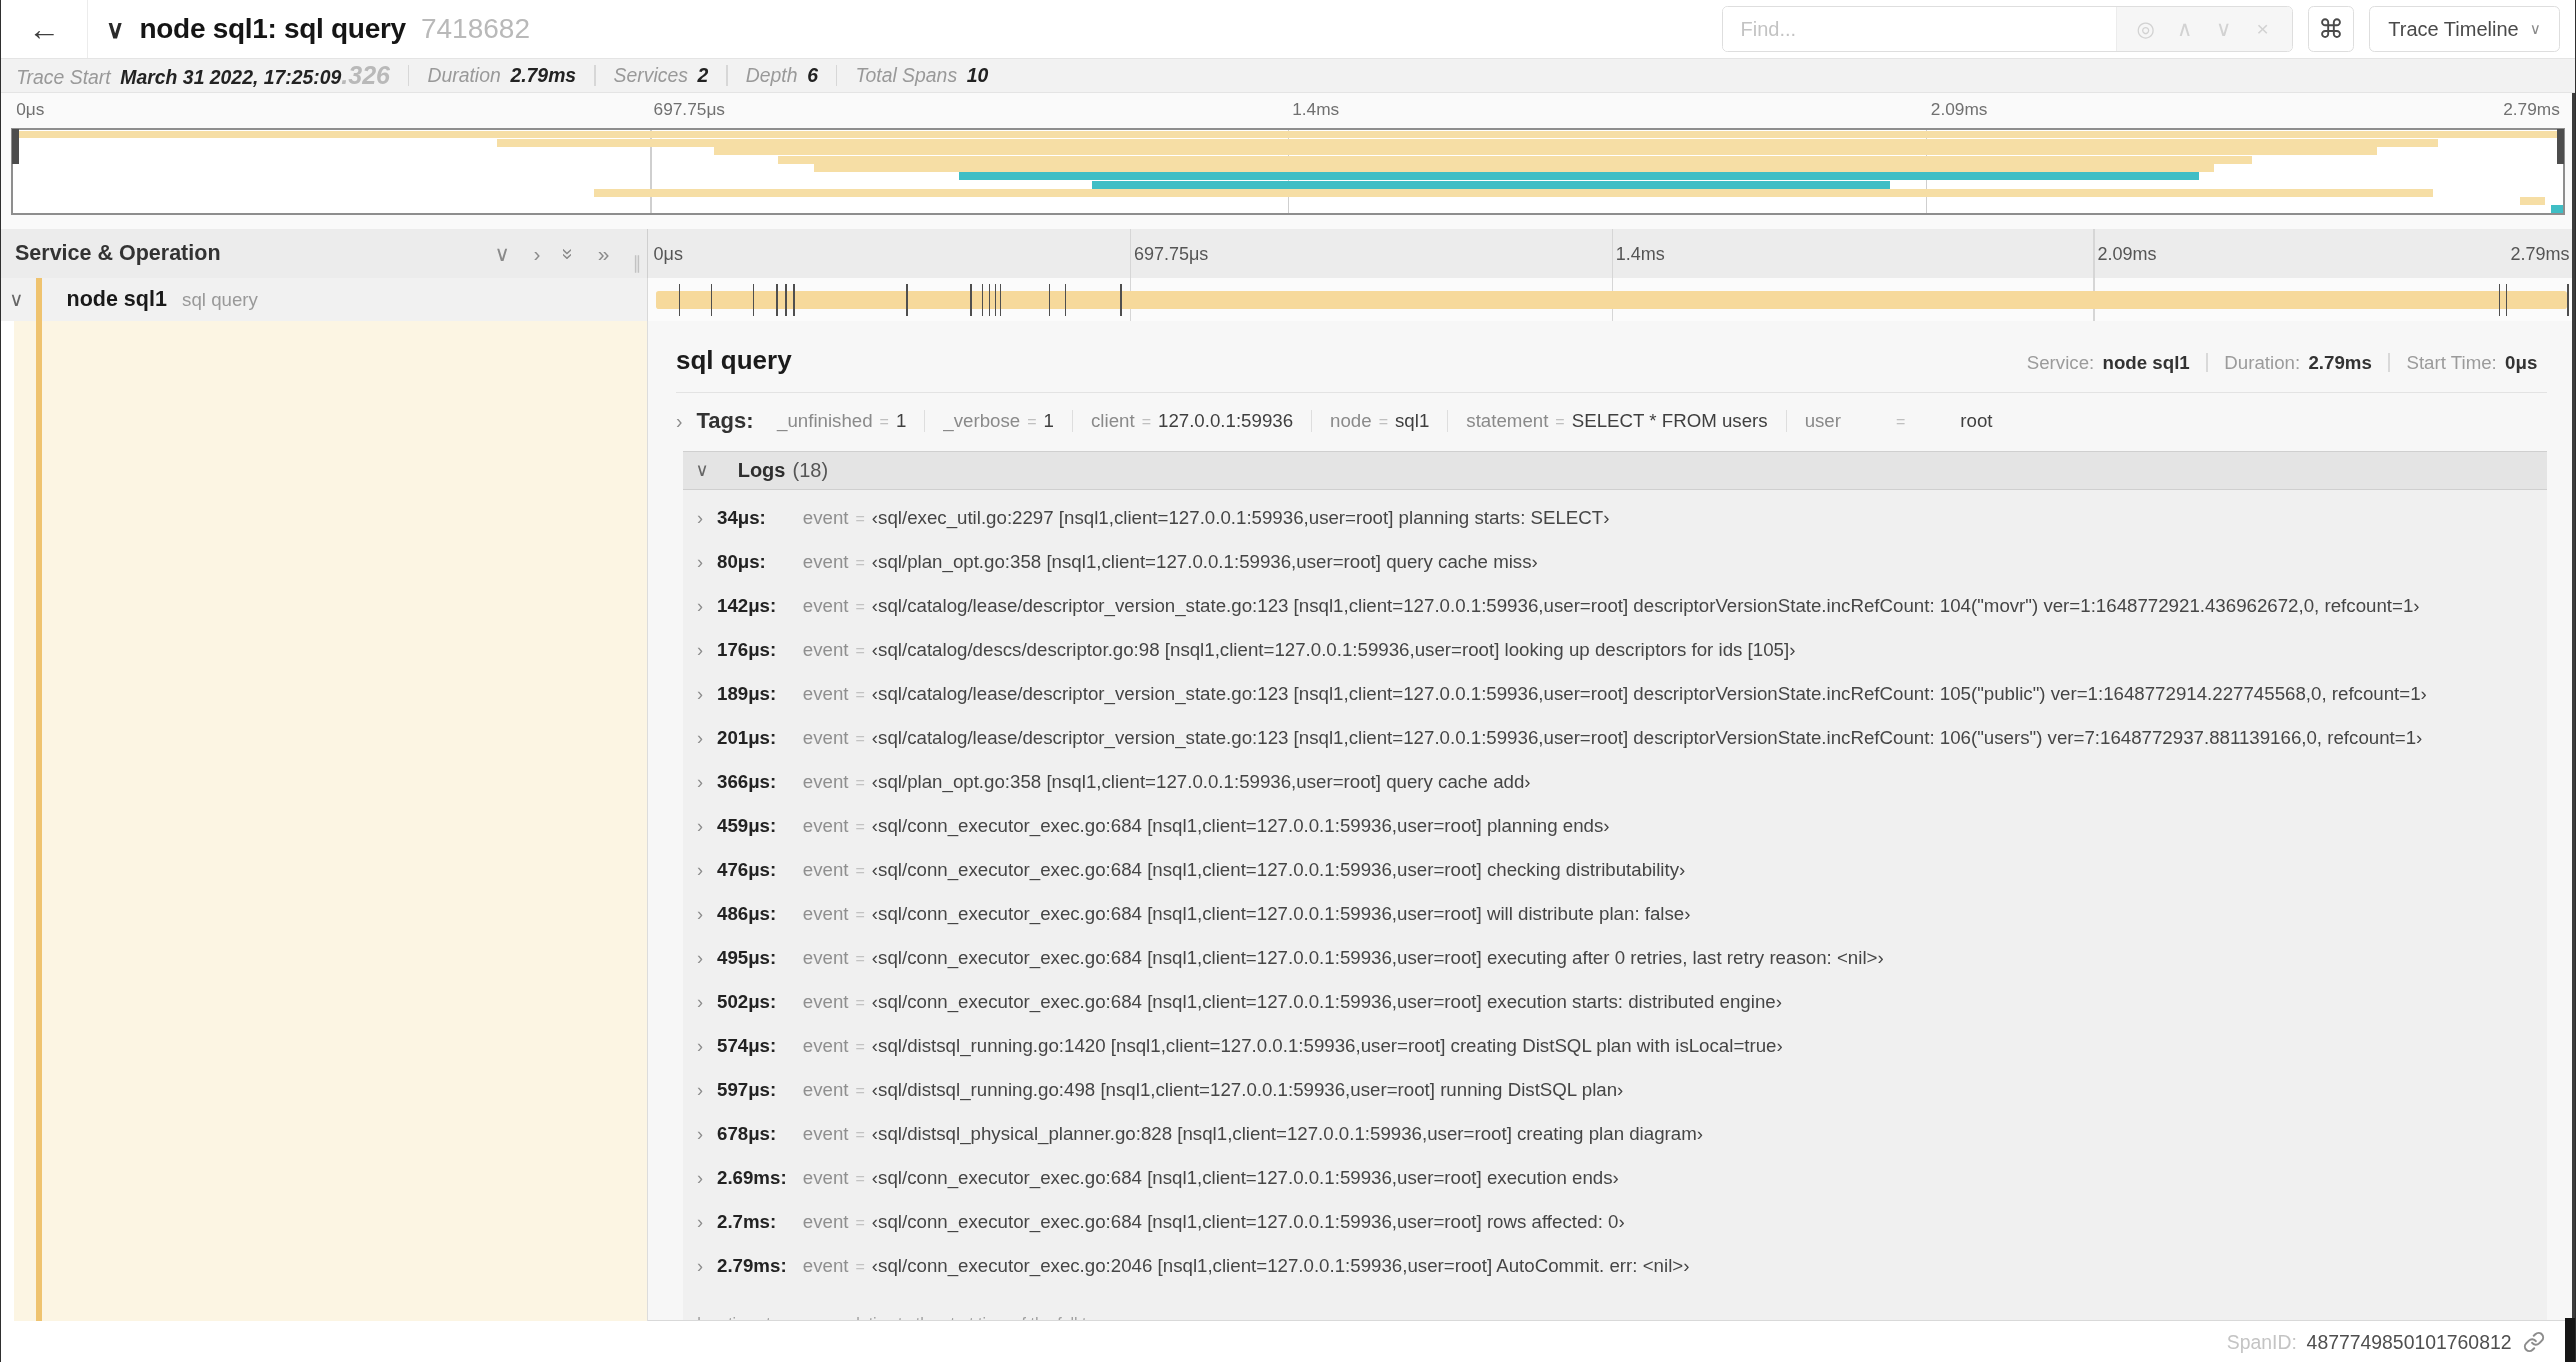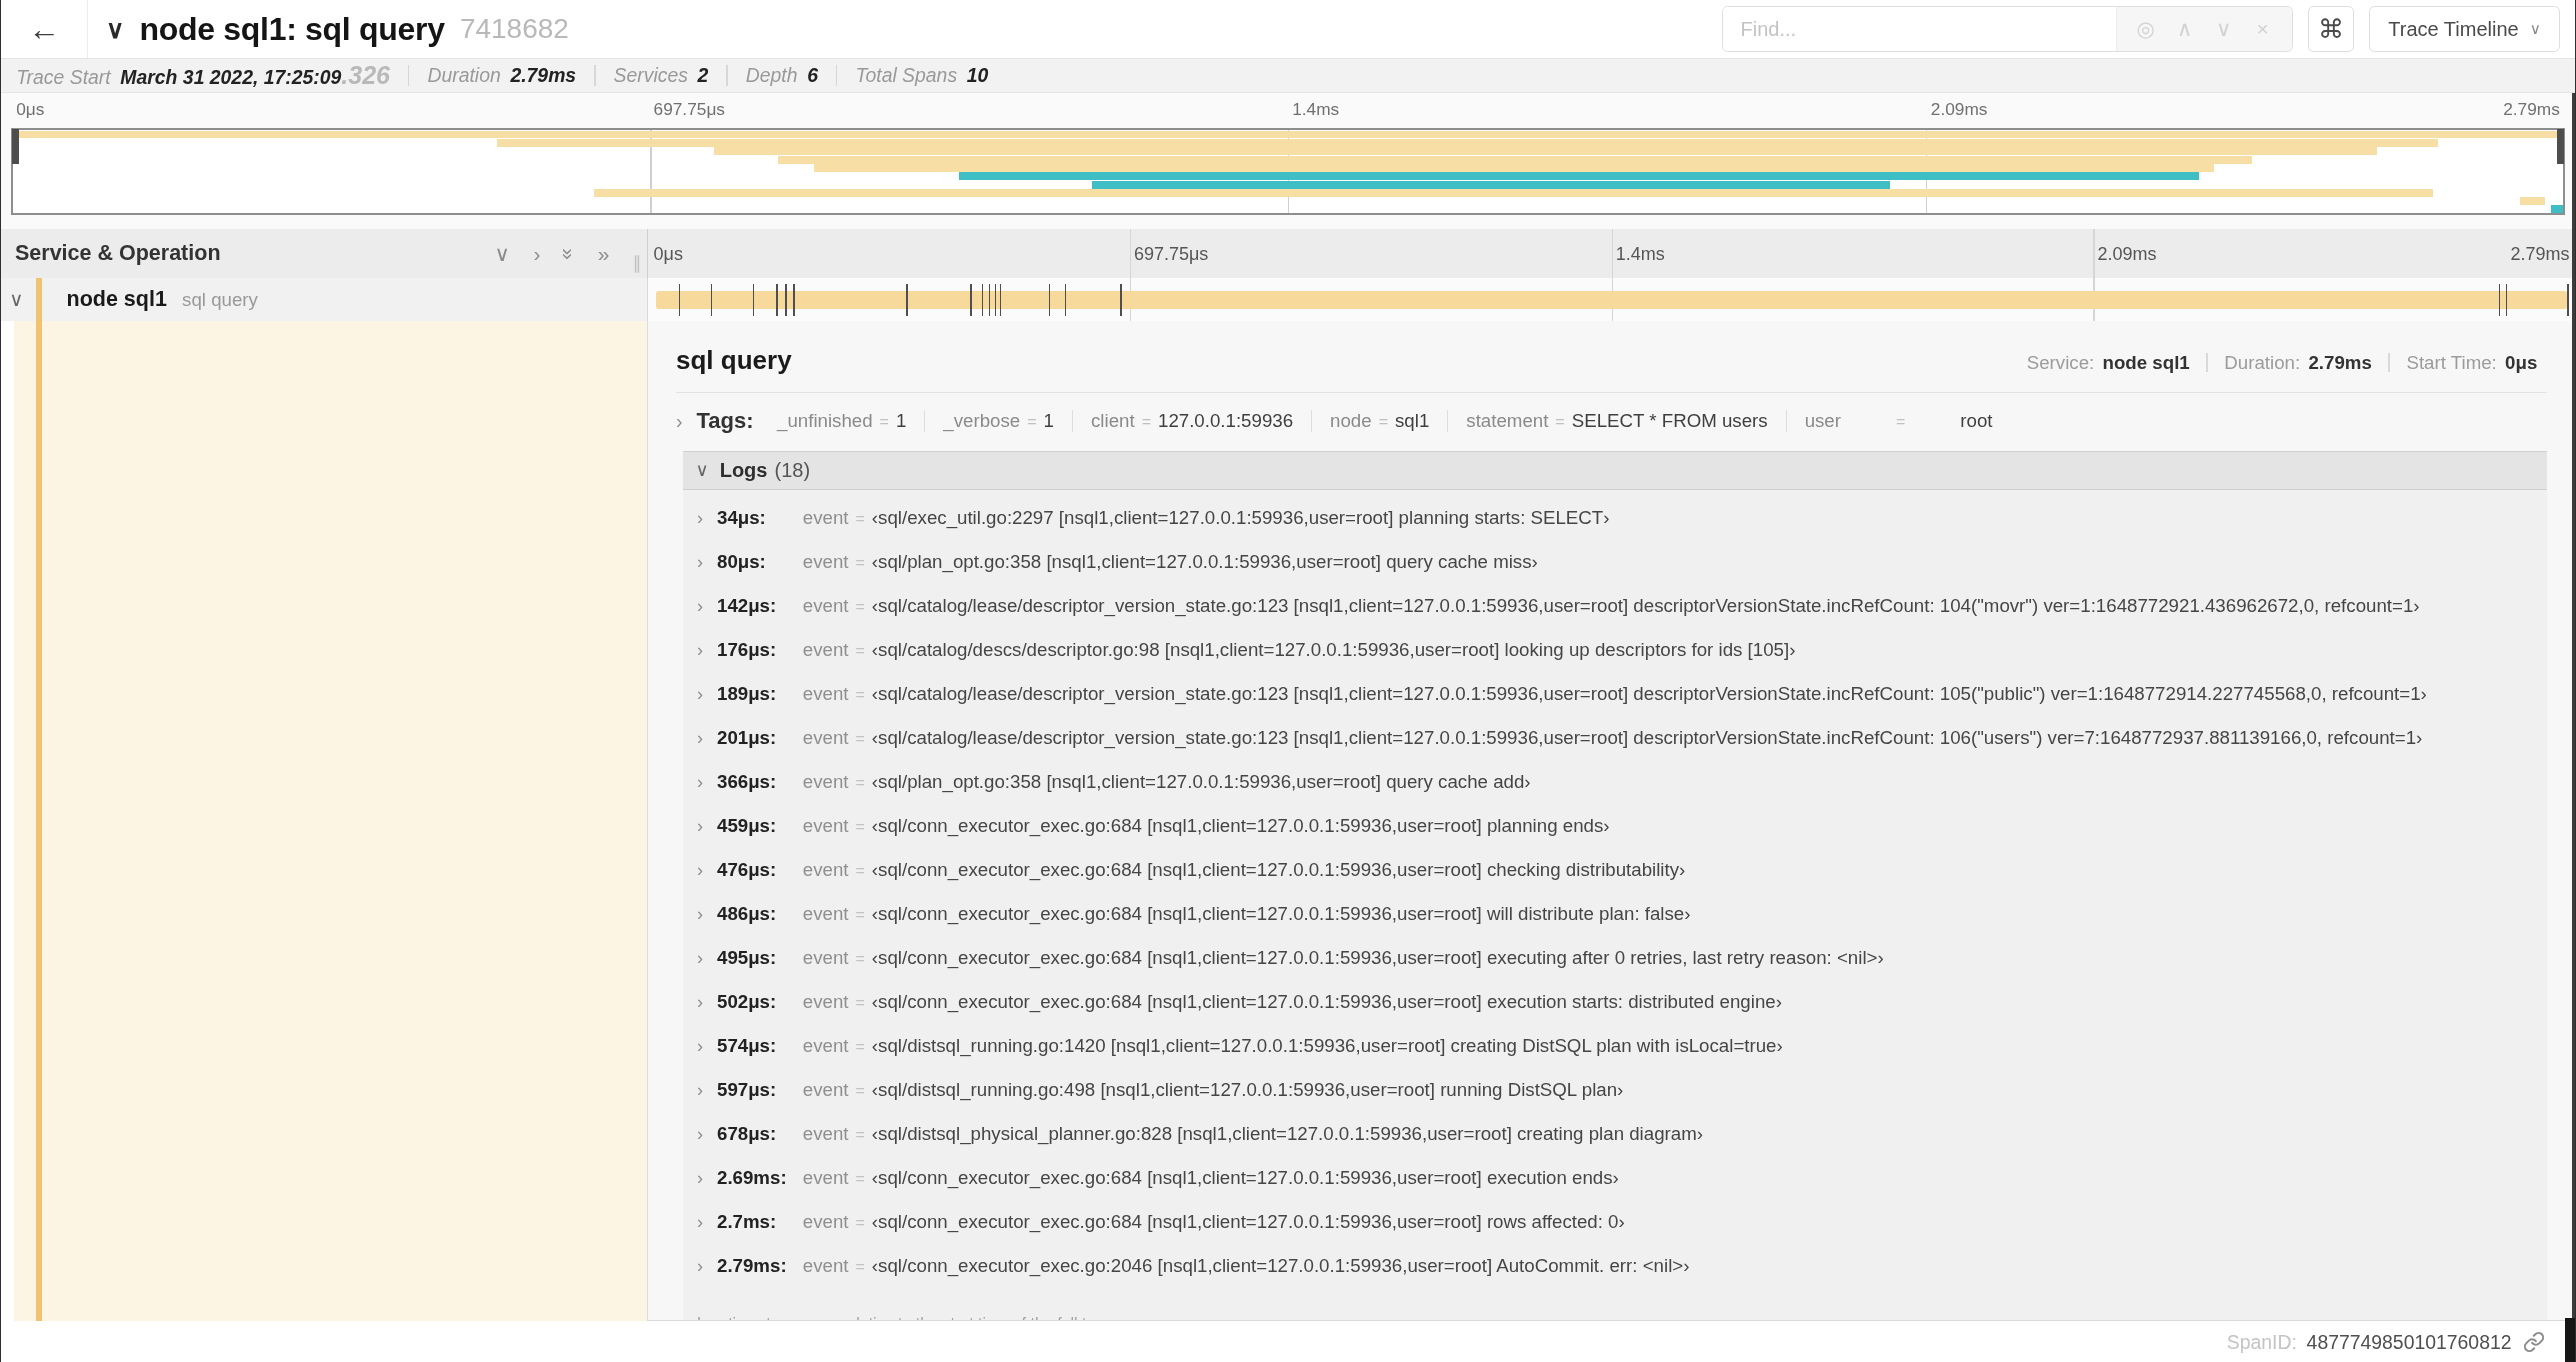--- a/index.html
+++ b/index.html
@@ -7,21 +7,21 @@
   body { font-family:"Liberation Sans", sans-serif; }
   .page{ position:relative; width:2576px; height:1363px; background:#fff; overflow:hidden;
          border-left:1.4px solid #2f2f2f; border-right:1.4px solid #2f2f2f; border-bottom:1.4px solid #3a3a3a;}
 
   
   .topbar{ position:absolute; left:0; top:0; right:0; height:58px; background:#fff; display:flex; align-items:center;}
   .back-btn{ width:87px; height:58px; display:flex; align-items:center; justify-content:center;
              border-right:1.4px solid #ececec; font-size:32px; color:#3f3f3f; cursor:pointer;}
   .title-wrap{ display:flex; align-items:center; margin-left:18px; }
   .title-collapse{ font-size:25px; font-weight:700; color:#2a2a2a; margin-right:15.2px; }
-  .trace-title{ font-size:32px; font-weight:700; color:#151515; letter-spacing:-0.3px;}
+  .trace-title{ font-size:28px; font-weight:700; color:#151515; letter-spacing:-0.3px;}
   .trace-id{ font-size:28px; font-weight:500; color:#b9b9b9; margin-left:15.2px; }
   .top-controls{ margin-left:auto; display:flex; align-items:center; padding-right:15.2px; }
   .find-group{ display:flex; height:46px; border:1.4px solid #dedede; border-radius:5.5px; overflow:hidden; background:#fff;}
   .find-input{ width:393px; border:0; outline:none; font-size:20px; color:#444; padding:0 18px;
                font-family:"Liberation Sans", sans-serif;}
   .find-input::placeholder{ color:#c3c3c3; }
   .find-icons{ display:flex; align-items:center; background:#f6f6f6; border-left:1.4px solid #ececec; padding:0 9.7px;}
   .find-ic{ width:39px; text-align:center; font-size:21px; color:#d2d2d2; cursor:pointer; }
   .cmd-btn{ width:46px; height:46px; margin-left:15.2px; border:1.4px solid #dedede; border-radius:5.5px;
             display:flex; align-items:center; justify-content:center; font-size:26px; color:#4a4a4a; background:#fff; cursor:pointer;}
@@ -95,21 +95,21 @@
   .tags-title{ font-size:22px; font-weight:700; color:#333; margin-right:5.5px;}
   .tag-item{ display:flex; align-items:baseline; padding:0 18px; border-right:1.4px solid #dedede;}
   .tag-item:last-child{ border-right:0;gap:48px; }
   .tag-key{ font-size:18.7px; color:#8a8a8a; }
   .tag-eq{ font-size:16px; color:#c0c0c0; margin:0 7px;}
   .tag-value{ font-size:18.7px; color:#3f3f3f; }
   .logs-block{ margin-left:7px; margin-top:7px; }
   .logs-header{ height:39px; background:#e4e4e4; border-top:1.4px solid #cfcfcf; border-bottom:1.4px solid #cfcfcf;
                 display:flex; align-items:center; cursor:pointer;}
   .logs-chev{ font-size:18px; color:#666; margin-left:12.5px;}
-  .logs-title{ font-size:20px; font-weight:700; color:#2e2e2e; margin-left:11px;}
+  .logs-title{ font-size:20px; font-weight:700; color:#2e2e2e; margin-left:29px;}
   .logs-count{ font-size:20px; color:#555; margin-left:7px;}
   .logs-list{ background:#f0f0f0; padding:16.6px 0 12.5px 0; }
   .log-row{ display:flex; align-items:baseline; height:44px; cursor:pointer;}
   .log-chev{ font-size:18px; color:#8c8c8c; margin-left:14px; }
   .log-time{ font-size:18.7px; font-weight:700; color:#222; margin-left:14px; min-width:83px;}
   .log-key{ font-size:18.7px; color:#8f8f8f; margin-left:2.8px;}
   .log-eq{ font-size:16px; color:#c2c2c2; margin:0 7px;}
   .log-value{ font-size:18.7px; color:#454545; white-space:nowrap; overflow:hidden;}
   .logs-footer{ font-size:16px; color:#a0a0a0; margin:16.6px 0 18px 14px; }
 

